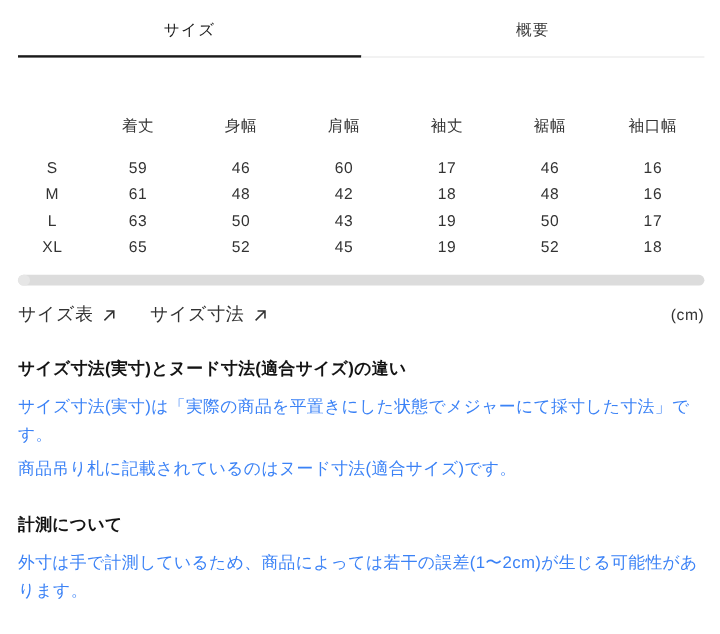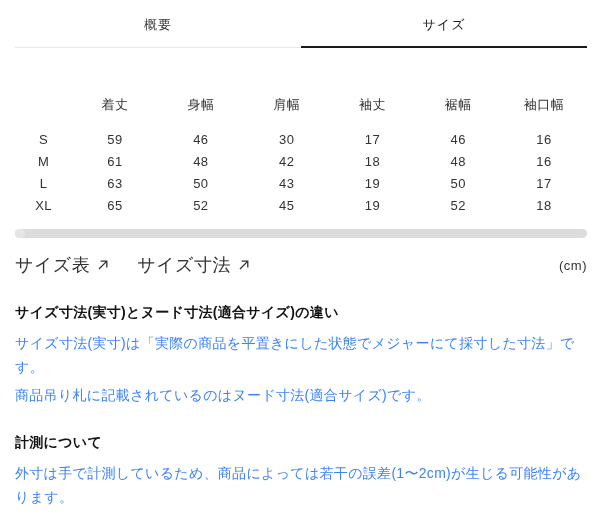--- a/index.html
+++ b/index.html
@@ -31,21 +31,21 @@
   .size-table .col-size { width:10%; }
 
   
   .scroll-track { height:9px; background:#dcdcdc; border-radius:5px; margin-top:13px; }
   .scroll-thumb { height:9px; width:10px; background:#e6e6e6; border-radius:5px; }
 
   
   .links-row { display:flex; align-items:center; margin-top:15px; }
   .doc-link {
     display:inline-flex; align-items:center; gap:7px; margin-right:28px;
-    font-size:18px; color:#333; letter-spacing:0.5px; cursor:pointer; text-decoration:none;
+    font-size:15px; color:#333; letter-spacing:0.5px; cursor:pointer; text-decoration:none;
   }
   .doc-link svg { display:block; }
   .unit { margin-left:auto; font-size:13px; color:#333; letter-spacing:0.5px; }
 
   
   .section { margin-top:27px; }
   .section h3 {
     font-size:14px; font-weight:bold; color:#141414;
     letter-spacing:0.3px; margin-bottom:9px;
   }
@@ -53,22 +53,22 @@
     font-size:14px; line-height:24px; color:#3b82f6;
     letter-spacing:0.3px; margin-bottom:4px;
   }
 </style>
 </head>
 <body>
 
 <div class="page">
 
   <div class="tabbar">
+    <div class="tab active">サイズ</div>
     <div class="tab">概要</div>
-    <div class="tab active">サイズ</div>
   </div>
 
   <table class="size-table">
     <colgroup>
       <col class="col-size">
         <col>
         <col>
         <col>
         <col>
         <col>
@@ -83,21 +83,21 @@
         <th>袖丈</th>
         <th>裾幅</th>
         <th>袖口幅</th>
       </tr>
     </thead>
     <tbody>
       <tr>
         <td>S</td>
         <td>59</td>
         <td>46</td>
-        <td>30</td>
+        <td>60</td>
         <td>17</td>
         <td>46</td>
         <td>16</td>
       </tr>
       <tr>
         <td>M</td>
         <td>61</td>
         <td>48</td>
         <td>42</td>
         <td>18</td>

